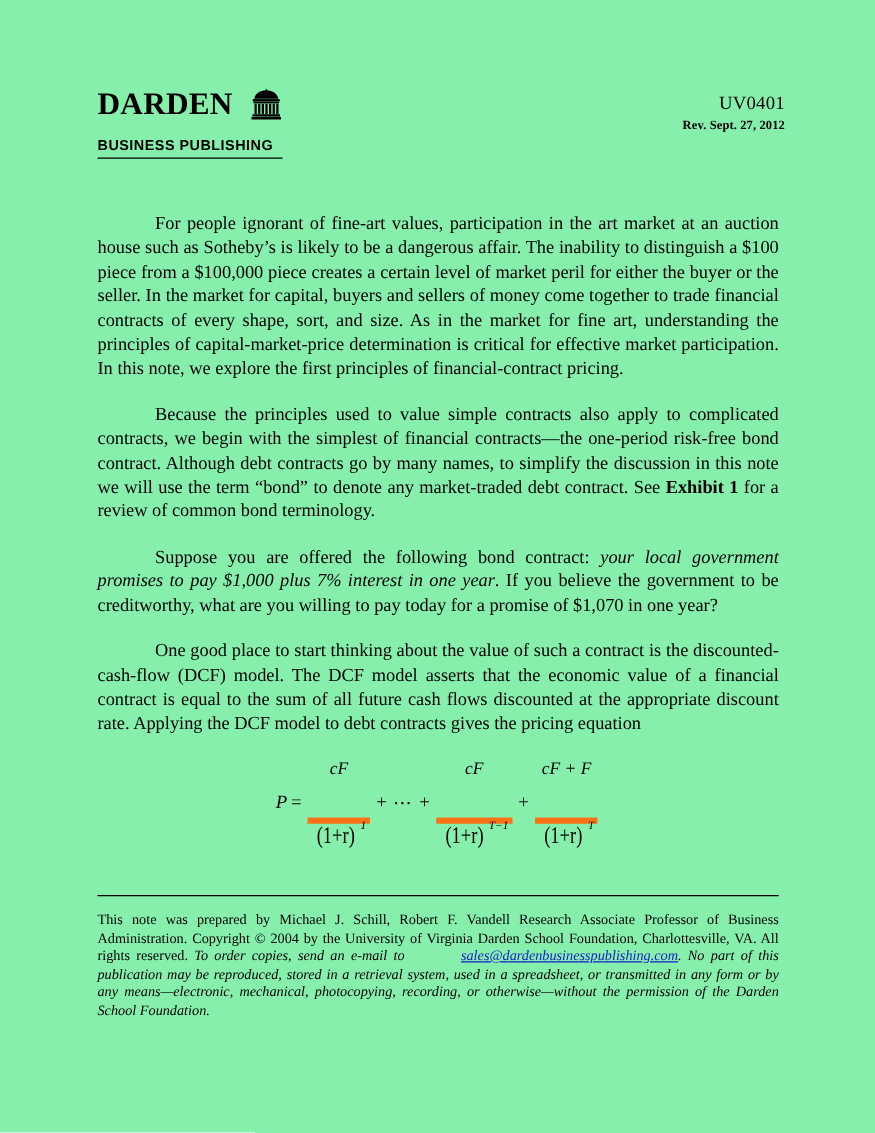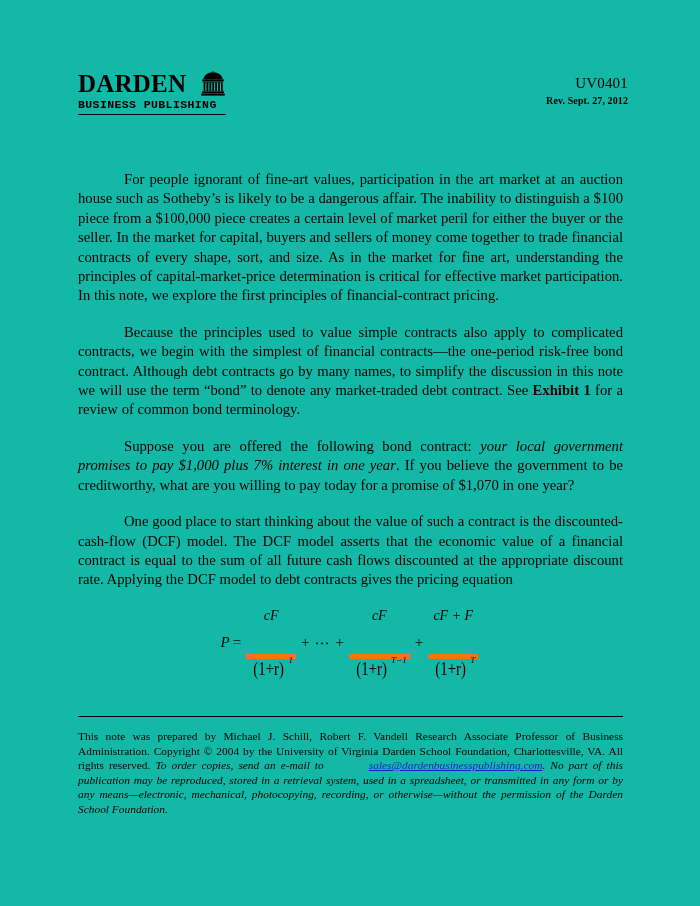--- a/index.html
+++ b/index.html
@@ -4,21 +4,21 @@
 <style>
   html, body {
     margin: 0;
     padding: 0;
     background: #ffffff;
   }
   .page {
     position: relative;
     width: 700px;
     height: 906px;
-    background: #14b8a6;
+    background: #86efac;
     overflow: hidden;
     font-family: "Liberation Serif", "DejaVu Serif", serif;
     color: #000000;
     box-sizing: border-box;
   }
 
   
   .header {
     position: absolute;
     top: 72px;
@@ -46,25 +46,25 @@
     line-height: 24px;
     color: #000;
   }
   .rotunda {
     width: 26px;
     height: 25px;
     position: relative;
     margin-bottom: 0px;
   }
   .logo-bp {
-    font-family: Liberation Mono, monospace;
+    font-family: Liberation Sans, sans-serif;
     font-weight: bold;
     font-size: 11.5px;
     letter-spacing: 0.4px;
-    margin-top: 2px;
+    margin-top: 15px;
     color: #000;
   }
   .logo-rule {
     border-bottom: 1.2px solid #000;
     margin-top: 3px;
     width: 100%;
   }
   .logo-uva {
     margin-top: 6px;
     font-family: "Liberation Serif", "DejaVu Serif", serif;

